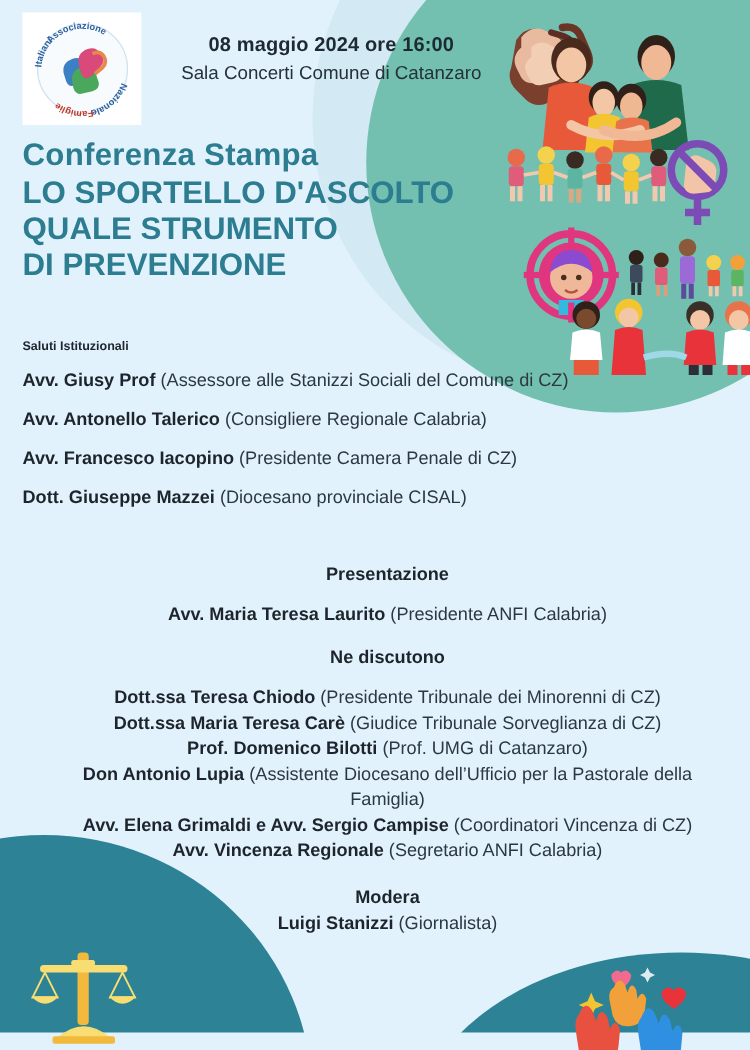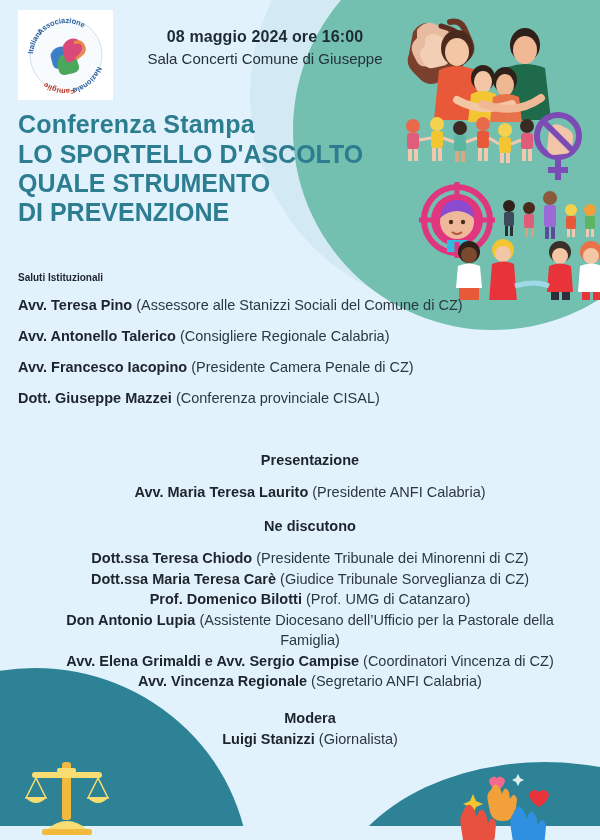--- a/index.html
+++ b/index.html
@@ -279,49 +279,49 @@
       </text>
       <path d="M30 50 q-4-10 4-14 q7-4 12 2 l3 5 q2 4 -2 7 l-9 6 q-6 3 -8 -6 z" fill="#3b7fc4"></path>
       <path d="M36 55 q-2-11 7-13 q9-2 12 6 l2 6 q1 5 -5 7 l-9 2 q-6 1 -7 -8 z" fill="#4aa85c"></path>
       <path d="M46 28 q8-4 13 3 q4 6 -1 11 l-7 7 q-5 4 -8 -2 l-2-7 q-2-8 5-12 z" fill="#d94a7a"></path>
       <path d="M52 31 q6-3 9 2 q3 5 -1 9 l-6 5" fill="none" stroke="#e8884a" stroke-width="3"></path>
     </svg>
   </div>
 
   <div class="header-block">
     <div class="header-date">08 maggio 2024 ore 16:00</div>
-    <div class="header-venue">Sala Concerti Comune di Giuseppe</div>
+    <div class="header-venue">Sala Concerti Comune di Catanzaro</div>
   </div>
 
   <div class="title-block">
     <div class="title-kicker">Conferenza Stampa</div>
     <div class="title-main">
       <div>LO SPORTELLO D'ASCOLTO</div>
       <div>QUALE STRUMENTO</div>
       <div>DI PREVENZIONE</div>
     </div>
   </div>
 
   <div class="greet">
     <div class="greet-head">Saluti Istituzionali</div>
     <div class="greet-row">
-      <b>Avv. Teresa Pino</b>
+      <b>Avv. Giusy Prof</b>
       <span>(Assessore alle Stanizzi Sociali del Comune di CZ)</span>
     </div>
     <div class="greet-row">
       <b>Avv. Antonello Talerico</b>
       <span>(Consigliere Regionale Calabria)</span>
     </div>
     <div class="greet-row">
       <b>Avv. Francesco Iacopino</b>
       <span>(Presidente Camera Penale di CZ)</span>
     </div>
     <div class="greet-row">
       <b>Dott. Giuseppe Mazzei</b>
-      <span>(Conferenza provinciale CISAL)</span>
+      <span>(Diocesano provinciale CISAL)</span>
     </div>
   </div>
 
   <div class="sec" id="presentazione">
     <div class="sec-head">Presentazione</div>
     <div class="sec-line">
       <b>Avv. Maria Teresa Laurito</b>
       <span>(Presidente ANFI Calabria)</span>
     </div>
   </div>

